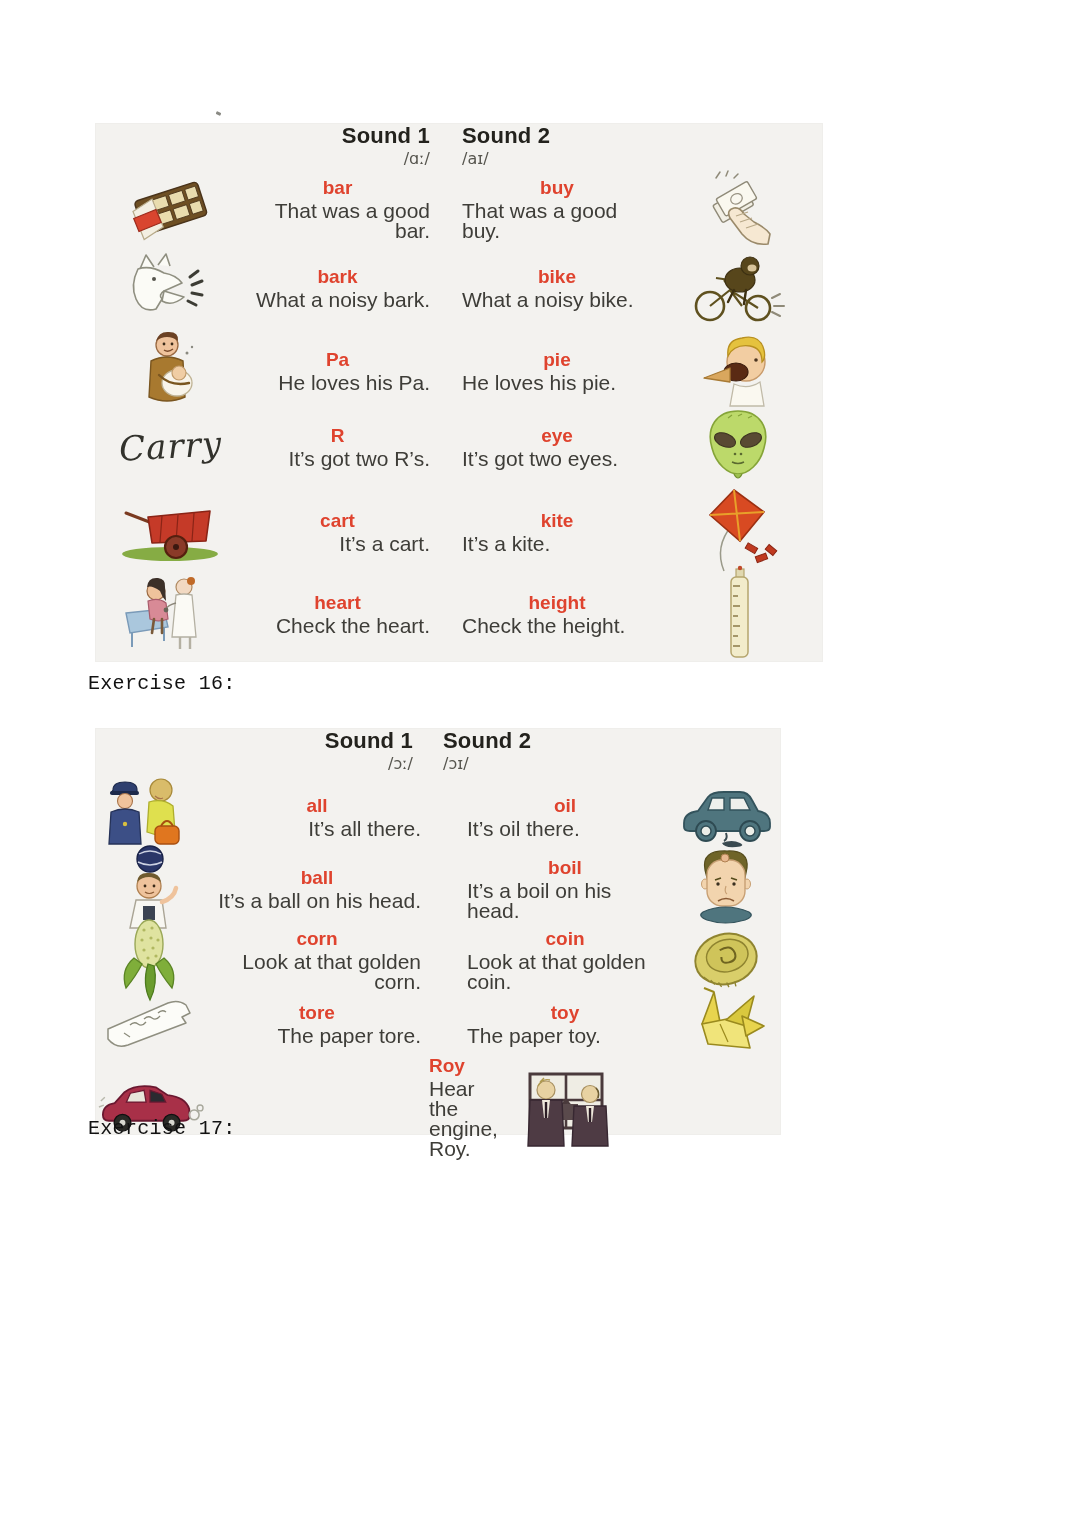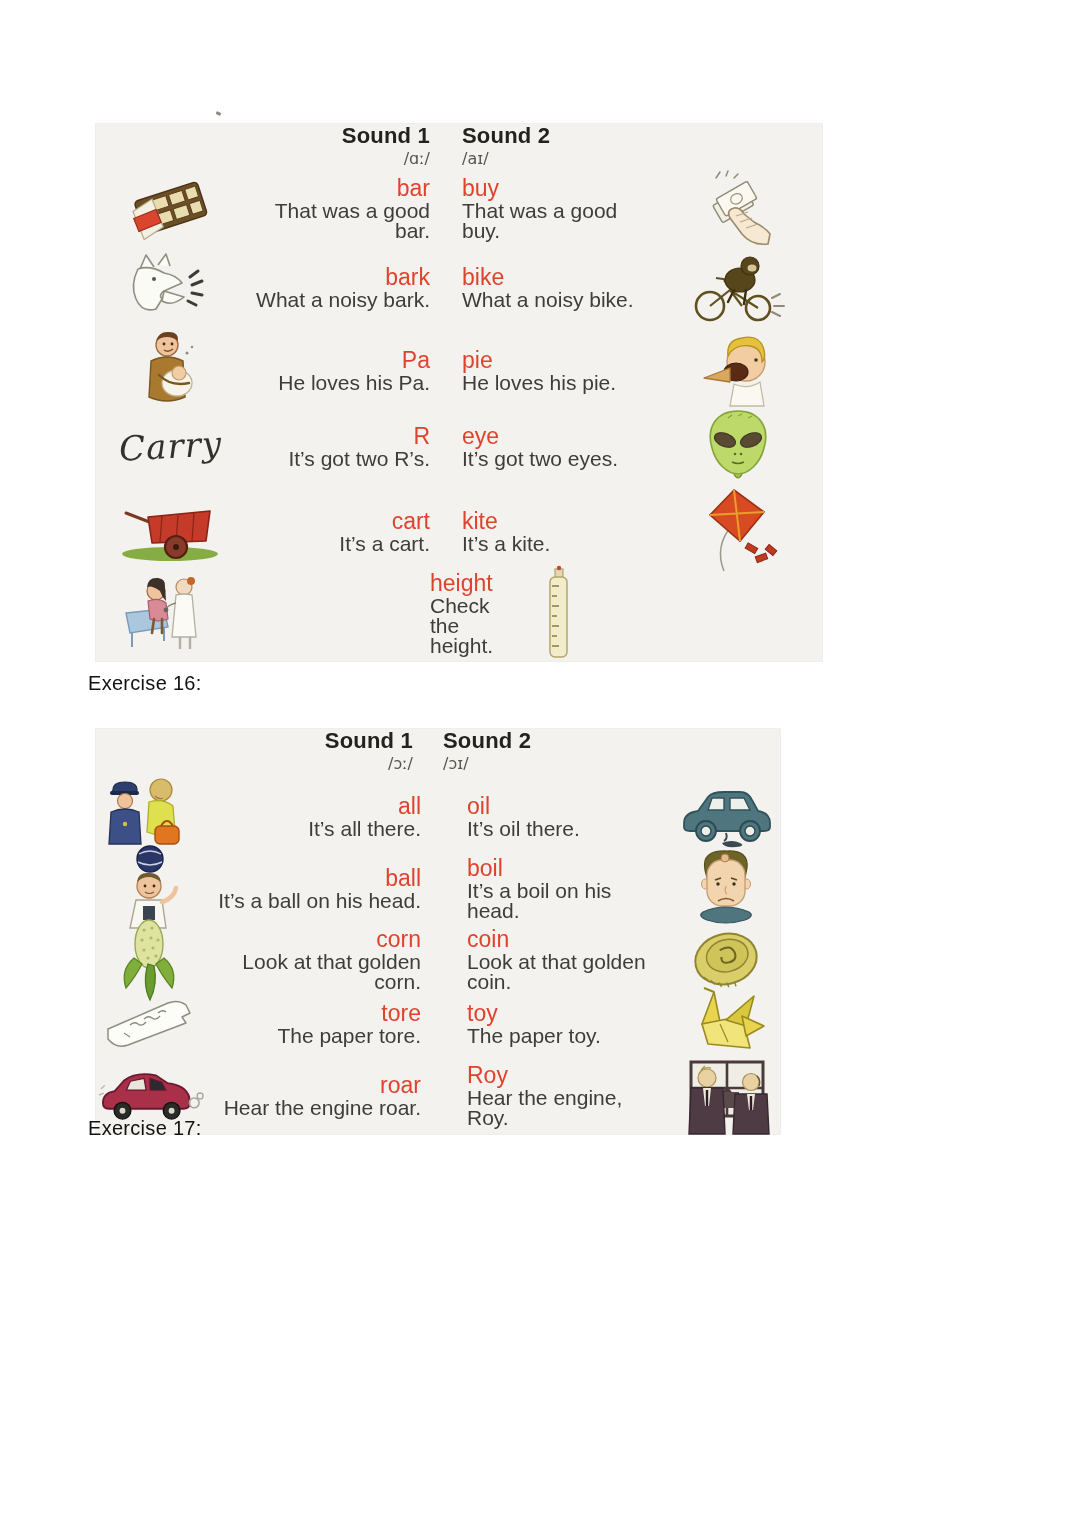--- a/index.html
+++ b/index.html
@@ -17,27 +17,27 @@
   .hdrrow{align-items:end;}
   .iparow{align-items:start;}
   .hdr{font-weight:bold;font-size:22px;line-height:25px;color:#23221d;letter-spacing:0.2px;}
   .ipa{font-family:"DejaVu Sans", sans-serif;font-size:16px;line-height:21px;color:#56554e;}
   .s1cell{text-align:right;}
   .s2cell{text-align:left;}
 
   .row{align-items:center;}
   #panel1 .row{height:79px;}
   #panel2 .row{height:70px;gap:8px;}
-  .word{font-weight:normal;font-size:23px;line-height:24px;color:var(--red);}
+  .word{font-weight:bold;font-size:19px;line-height:24px;color:var(--red);text-align:center;}
   .sent{font-size:21px;line-height:20px;color:#3e3d38;margin-top:1px;}
   .imgcell{display:flex;align-items:center;justify-content:center;}
   :root{--red:#df432e;}
 
   .exlabel{
-    position:absolute;left:88px;font-family:Liberation Sans, sans-serif;
+    position:absolute;left:88px;font-family:Liberation Mono, monospace;
     font-size:20px;color:#121212;letter-spacing:0.3px;
   }
   #ex16{top:672px;}
   #ex17{top:1117px;}
 
   .carry{
     font-family:"DejaVu Serif", serif;font-style:italic;font-size:34px;
     color:#32322c;transform:rotate(-3deg);letter-spacing:1px;
   }
   .artifact{position:absolute;left:216px;top:112px;width:5px;height:3px;
@@ -249,20 +249,24 @@
         <path d="M25 16 Q26 6 36 7 Q44 8 43 16 L44 30 Q40 26 38 20 Q30 14 25 16 Z" fill="#3c3028"></path>
         <path d="M26 30 Q36 26 44 32 L46 48 Q36 52 28 48 Z" fill="#d88a96" stroke="#a85a6a" stroke-width="1.2"></path>
         <path d="M32 48 L30 62 M40 48 L40 62" stroke="#7a5a3a" stroke-width="2.6" stroke-linecap="round"></path>
         <circle cx="62" cy="16" r="8" fill="#f2d9c2" stroke="#b08a62" stroke-width="1.2"></circle>
         <circle cx="69" cy="10" r="4" fill="#c06a28"></circle>
         <path d="M54 24 Q62 22 70 24 L74 66 L50 66 Z" fill="#fbfaf5" stroke="#b4b0a2" stroke-width="1.3"></path>
         <path d="M54 32 Q46 34 44 38" stroke="#8a8578" stroke-width="1.6" fill="none"></path>
         <circle cx="44" cy="39" r="2.4" fill="#6a6558"></circle>
         <path d="M58 66 L58 78 M68 66 L68 78" stroke="#b4b0a2" stroke-width="2.4"></path>
       </svg>
+    </div>
+    <div class="s1cell">
+      <div class="word">heart</div>
+      <div class="sent">Check the heart.</div>
     </div>
     <div></div>
     <div class="s2cell">
       <div class="word">height</div>
       <div class="sent">Check the height.</div>
     </div>
     <div class="imgcell">
       <svg width="44" height="98" viewBox="0 0 44 98">
         <rect x="20" y="5" width="8" height="9" fill="#e0d8b0" stroke="#b5a56e" stroke-width="1.2"></rect>
         <circle cx="24" cy="4" r="2.2" fill="#c04a2a"></circle>
@@ -449,24 +453,20 @@
         <path d="M56 13 L68 17 L72 25 L56 25 Z" fill="#2a2a30" stroke="#6a1830" stroke-width="1.3"></path>
         <circle cx="28" cy="46" r="8.5" fill="#2a2a26" stroke="#101010" stroke-width="1.4"></circle>
         <circle cx="28" cy="46" r="3" fill="#d8d8d0"></circle>
         <circle cx="78" cy="46" r="8.5" fill="#2a2a26" stroke="#101010" stroke-width="1.4"></circle>
         <circle cx="78" cy="46" r="3" fill="#d8d8d0"></circle>
         <circle cx="101" cy="38" r="5" fill="none" stroke="#a8a89c" stroke-width="1.6"></circle>
         <circle cx="107" cy="31" r="3" fill="none" stroke="#a8a89c" stroke-width="1.4"></circle>
         <path d="M6 24 l4 -4 M4 30 l5 -2" stroke="#b8b8ac" stroke-width="1.4"></path>
       </svg>
     </div>
-    <div class="s1cell">
-      <div class="word">roar</div>
-      <div class="sent">Hear the engine roar.</div>
-    </div>
     <div></div>
     <div class="s2cell">
       <div class="word">Roy</div>
       <div class="sent">Hear the engine, Roy.</div>
     </div>
     <div class="imgcell">
       <svg width="98" height="82" viewBox="0 0 98 82">
         <rect x="14" y="8" width="72" height="54" fill="#efede4" stroke="#4a3a3c" stroke-width="3"></rect>
         <path d="M50 8 L50 62 M14 34 L86 34 M50 34 L30 62 M50 34 L72 62" stroke="#4a3a3c" stroke-width="2.6"></path>
         <rect x="40" y="38" width="22" height="16" fill="#5a4a4c"></rect>

